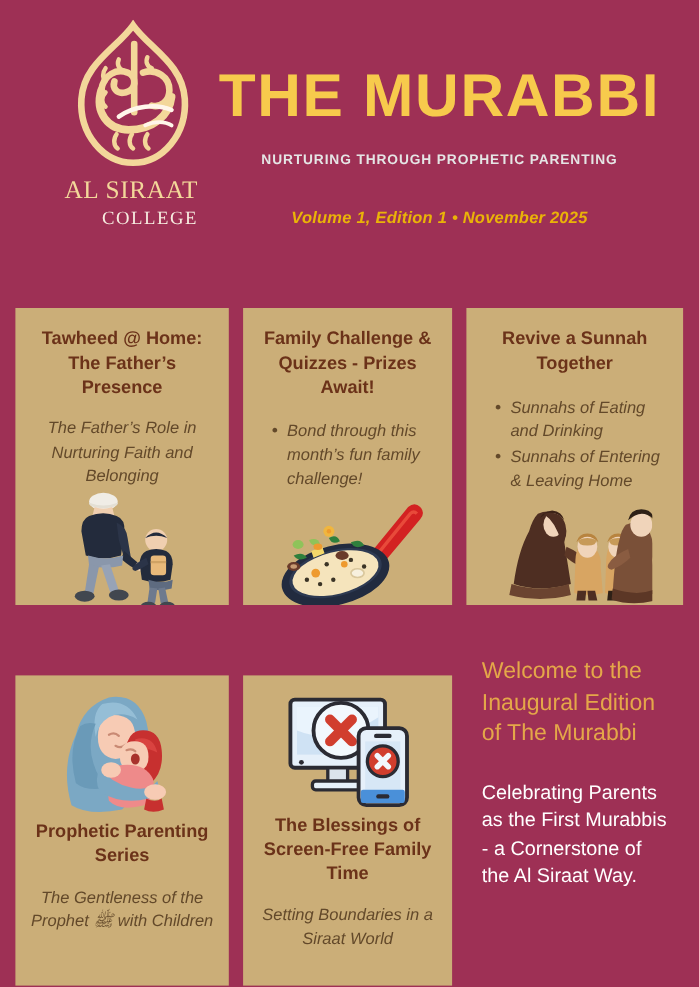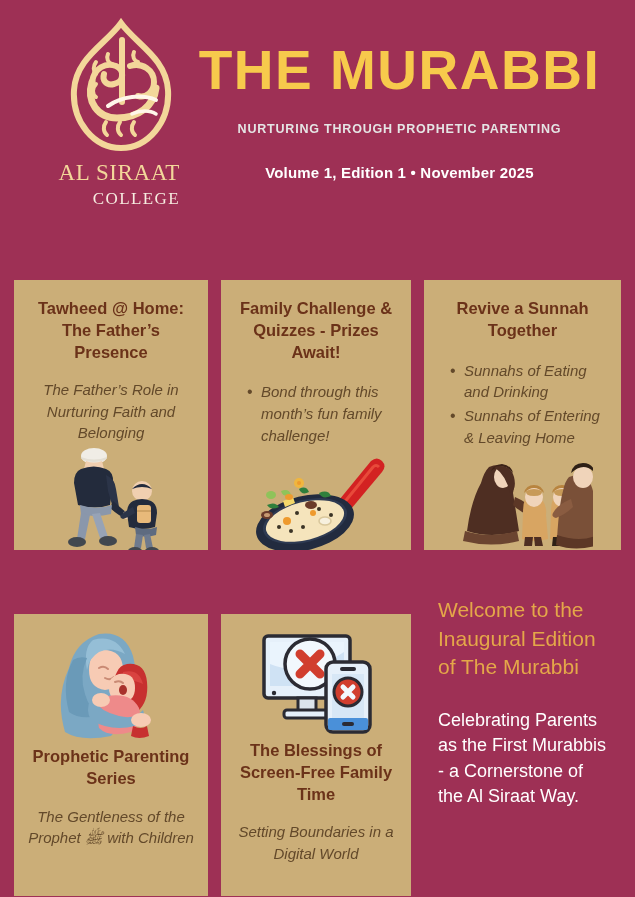--- a/index.html
+++ b/index.html
@@ -54,34 +54,36 @@
     flex: 1 1 auto;
     text-align: center;
     padding-top: 28px;
   }
   .masthead {
     color: #F7CA4C;
     font-size: 55px;
     font-weight: bold;
     letter-spacing: 1.5px;
     line-height: 1.02;
+    margin-top: 16px;
   }
   .tagline {
     color: #e5e5e5;
     font-size: 12.5px;
     font-weight: bold;
     letter-spacing: 0.8px;
     margin-top: 24px;
   }
   .volume {
-    color: #ffffff;
+    color: #eab308;
     font-size: 15px;
     font-weight: bold;
     letter-spacing: 0.2px;
-    margin-top: 28px;
+    margin-top: 38px;
+    font-style: italic;
   }
 
   
   .grid {
     position: absolute;
     left: 14px; top: 232px;
     width: 607px;
     display: grid;
     grid-template-columns: 194px 190px 197px;
     grid-template-rows: 318px 330px;
@@ -364,21 +366,21 @@
           <rect x="82" y="46" width="32" height="44" fill="#D7E7F6"></rect>
           <rect x="90" y="39" width="16" height="4" rx="2" fill="#2B2B33"></rect>
           <rect x="78" y="90" width="40" height="12" rx="2" fill="#4A90D9"></rect>
           <rect x="92" y="94" width="12" height="4" rx="2" fill="#2B2B33"></rect>
 
           <circle cx="98" cy="64" r="14" fill="#D13E2E" stroke="#2B2B33" stroke-width="3"></circle>
           <path d="M93 59 L 103 69 M103 59 L 93 69" stroke="#F2F8FD" stroke-width="5" stroke-linecap="round"></path>
         </svg>
       </div>
       <div class="card-title">The Blessings of Screen-Free Family Time</div>
-      <div class="card-sub">Setting Boundaries in a Digital World</div>
+      <div class="card-sub">Setting Boundaries in a Siraat World</div>
     </div>
 
     <div class="welcome">
       <div class="welcome-title">Welcome to the Inaugural Edition of The Murabbi</div>
       <div class="welcome-body">Celebrating Parents as the First Murabbis - a Cornerstone of the Al Siraat Way.</div>
     </div>
 
   </div>
 </div>
 

